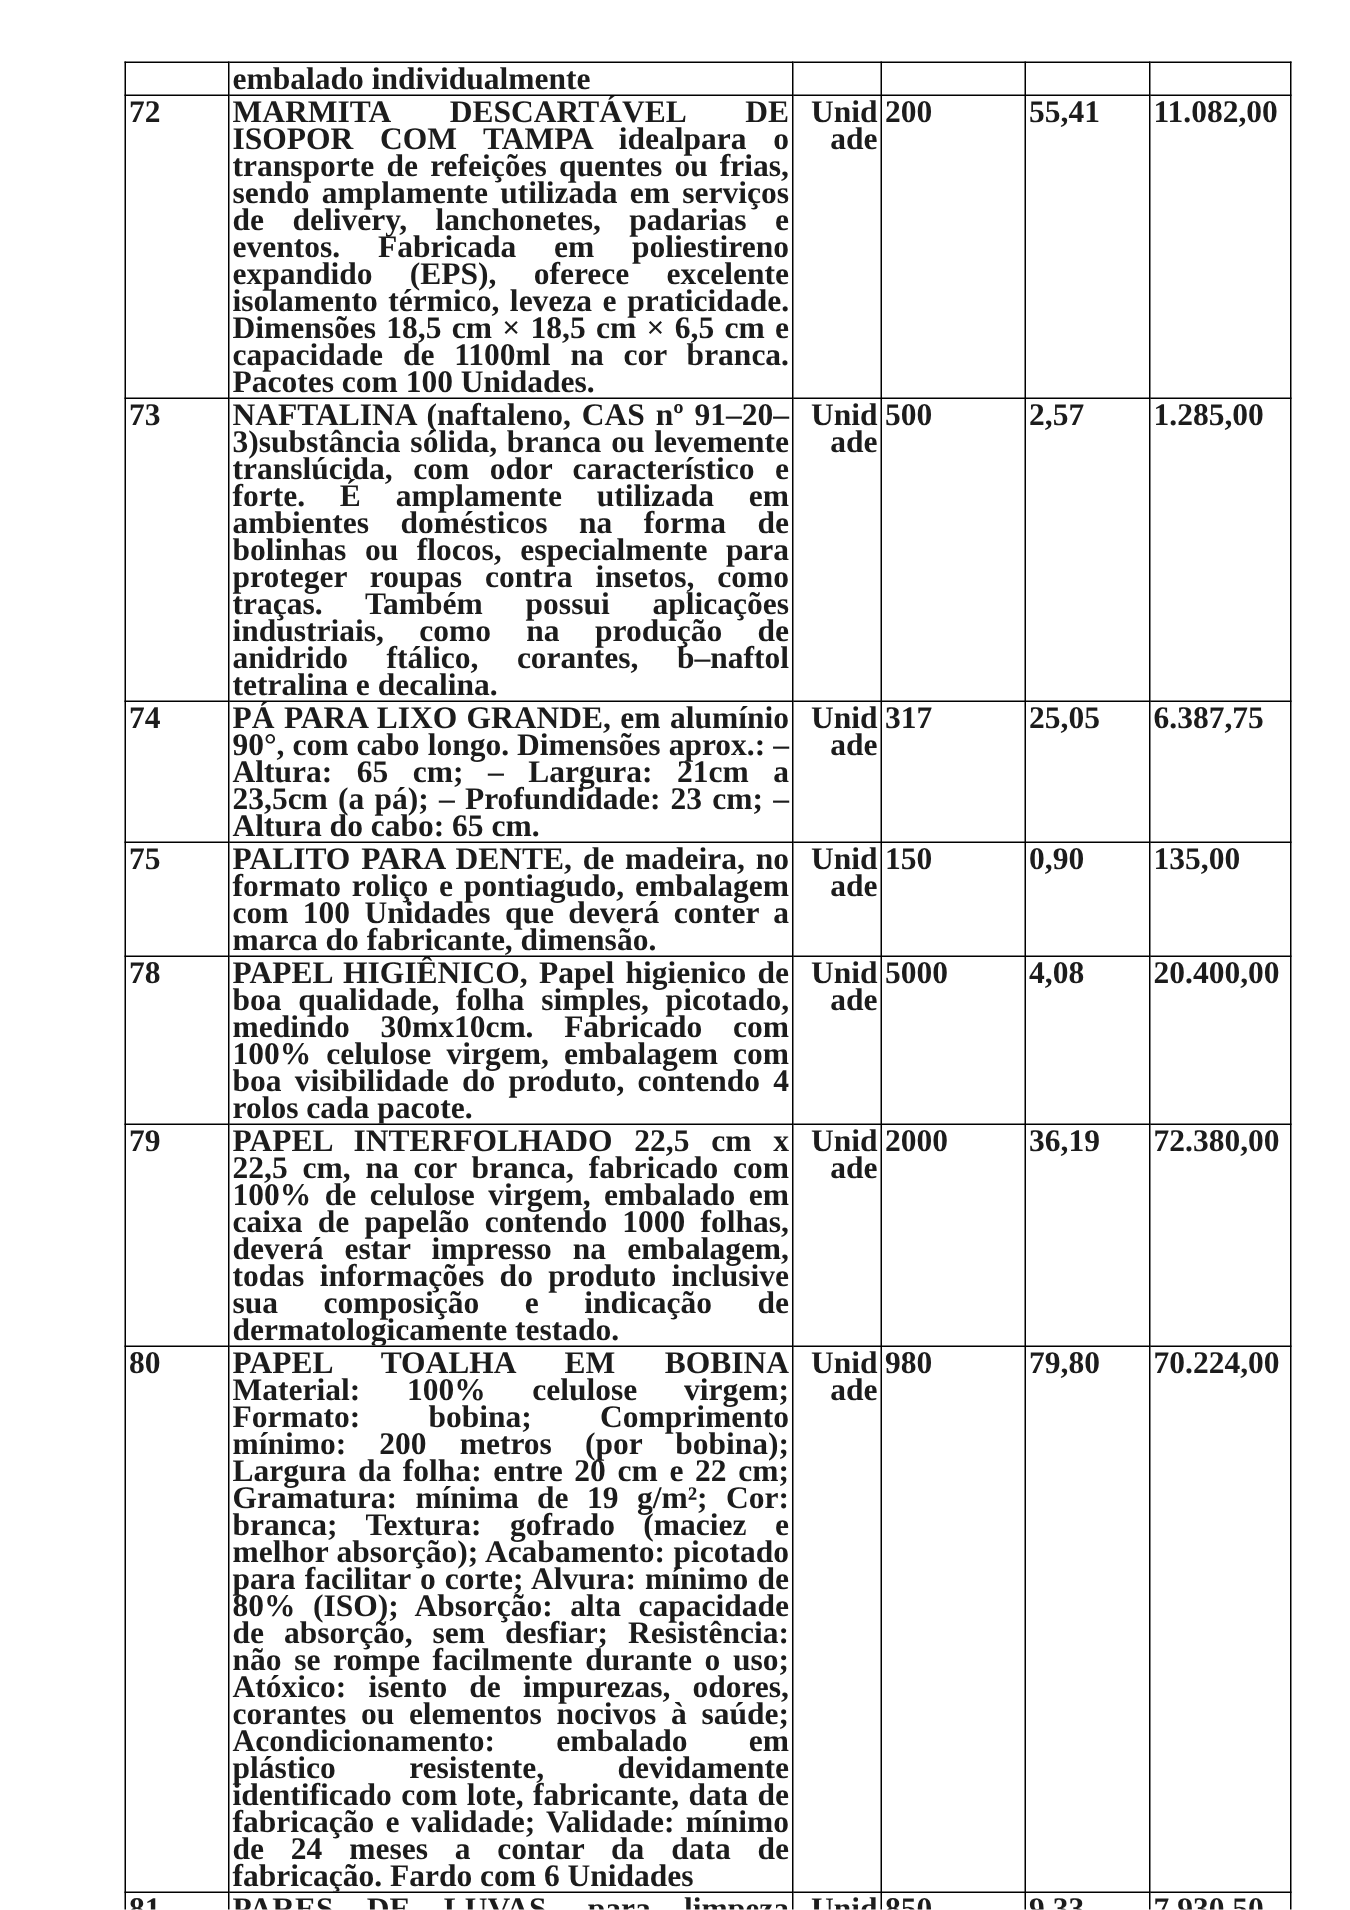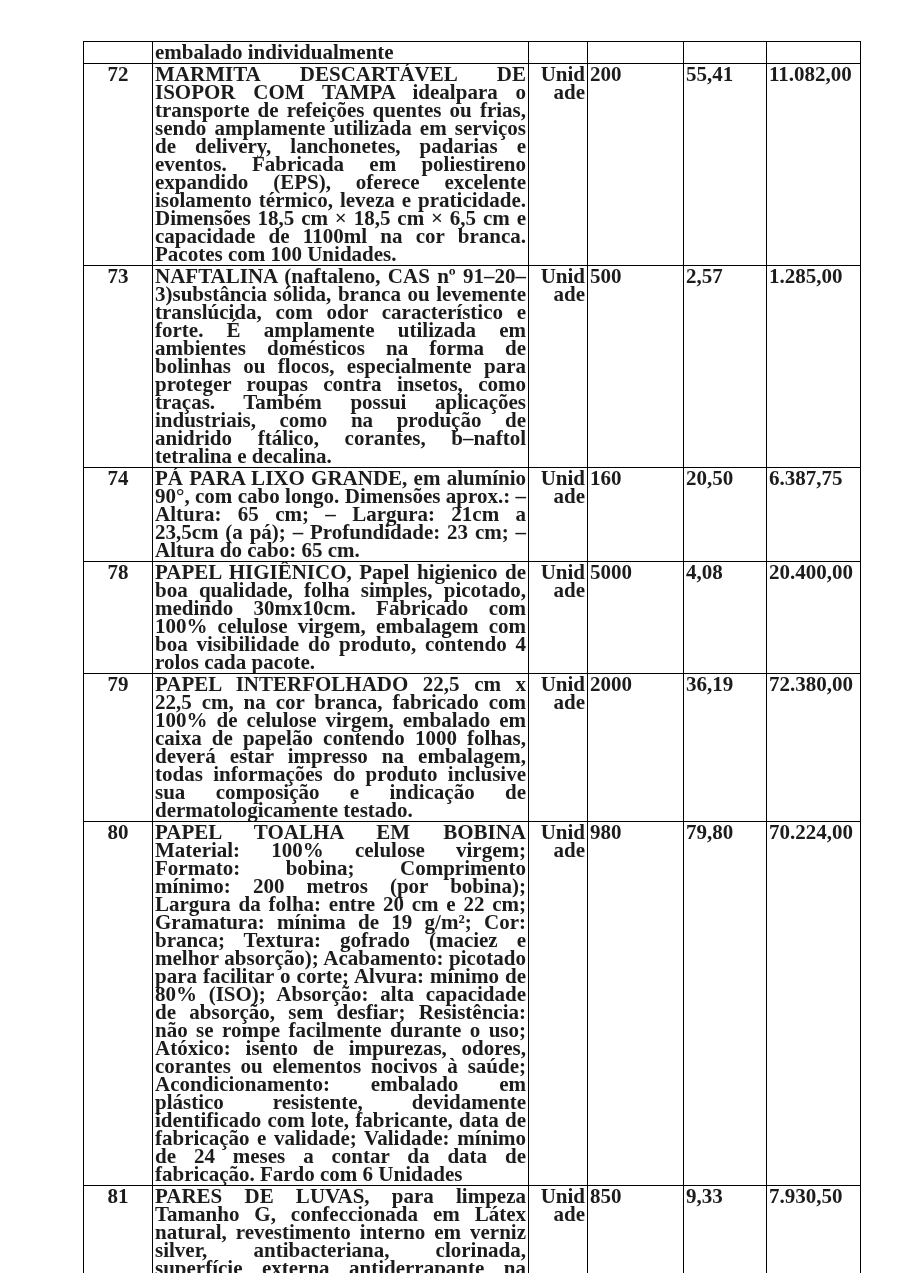--- a/index.html
+++ b/index.html
@@ -33,21 +33,21 @@
   }
   table.items td {
     border: 1px solid #000000;
     vertical-align: top;
     padding: 1px 2px 2px 2px;
     overflow: hidden;
     word-wrap: break-word;
   }
   td.c-item {
     padding-left: 14px;
-    text-align: center;
+    text-align: left;
   }
   td.c-desc {
     text-align: justify;
     text-justify: inter-word;
     padding-left: 2px;
     padding-right: 2px;
   }
   td.c-unit {
     padding-left: 5px;
     text-align: right;
@@ -92,23 +92,31 @@
         <td class="c-desc">NAFTALINA (naftaleno, CAS nº 91–20–3)substância sólida, branca ou levemente translúcida, com odor característico e forte. É amplamente utilizada em ambientes domésticos na forma de bolinhas ou flocos, especialmente para proteger roupas contra insetos, como traças. Também possui aplicações industriais, como na produção de anidrido ftálico, corantes, b–naftol tetralina e decalina.</td>
         <td class="c-unit">Unidade</td>
         <td class="c-qty">500</td>
         <td class="c-price">2,57</td>
         <td class="c-total">1.285,00</td>
       </tr>
       <tr>
         <td class="c-item">74</td>
         <td class="c-desc">PÁ PARA LIXO GRANDE, em alumínio 90°, com cabo longo. Dimensões aprox.: – Altura: 65 cm; – Largura: 21cm a 23,5cm (a pá); – Profundidade: 23 cm; – Altura do cabo: 65 cm.</td>
         <td class="c-unit">Unidade</td>
-        <td class="c-qty">160</td>
-        <td class="c-price">20,50</td>
+        <td class="c-qty">317</td>
+        <td class="c-price">25,05</td>
         <td class="c-total">6.387,75</td>
+      </tr>
+      <tr>
+        <td class="c-item">75</td>
+        <td class="c-desc">PALITO PARA DENTE, de madeira, no formato roliço e pontiagudo, embalagem com 100 Unidades que deverá conter a marca do fabricante, dimensão.</td>
+        <td class="c-unit">Unidade</td>
+        <td class="c-qty">150</td>
+        <td class="c-price">0,90</td>
+        <td class="c-total">135,00</td>
       </tr>
       <tr>
         <td class="c-item">78</td>
         <td class="c-desc">PAPEL HIGIÊNICO, Papel higienico de boa qualidade, folha simples, picotado, medindo 30mx10cm. Fabricado com 100% celulose virgem, embalagem com boa visibilidade do produto, contendo 4 rolos cada pacote.</td>
         <td class="c-unit">Unidade</td>
         <td class="c-qty">5000</td>
         <td class="c-price">4,08</td>
         <td class="c-total">20.400,00</td>
       </tr>
       <tr>

